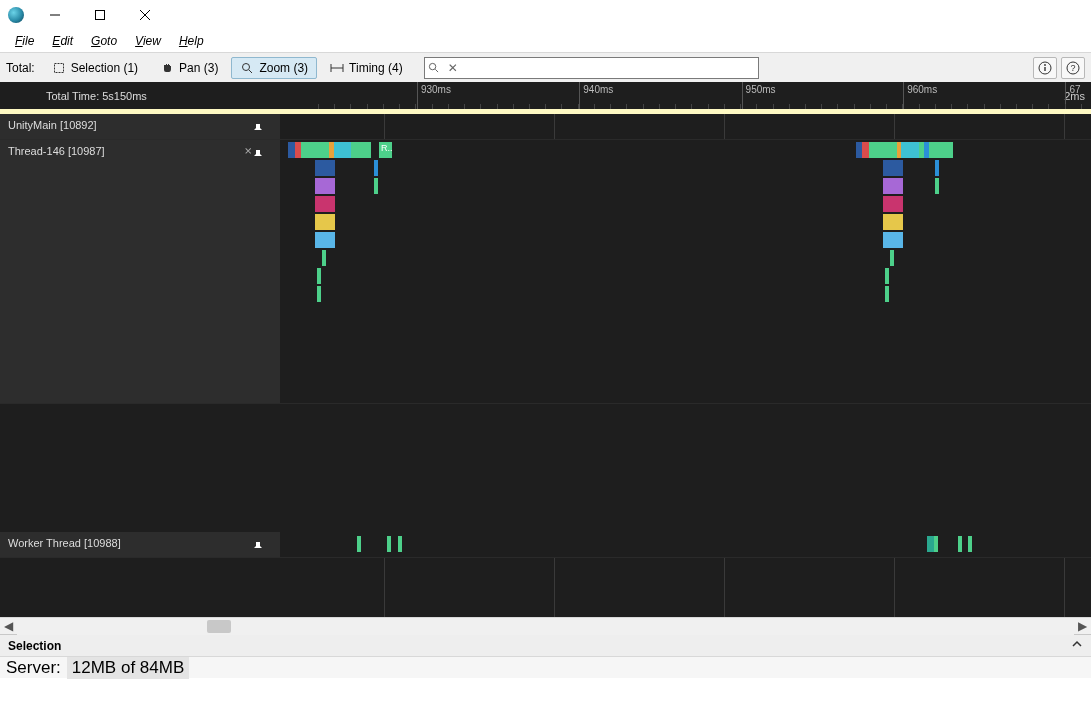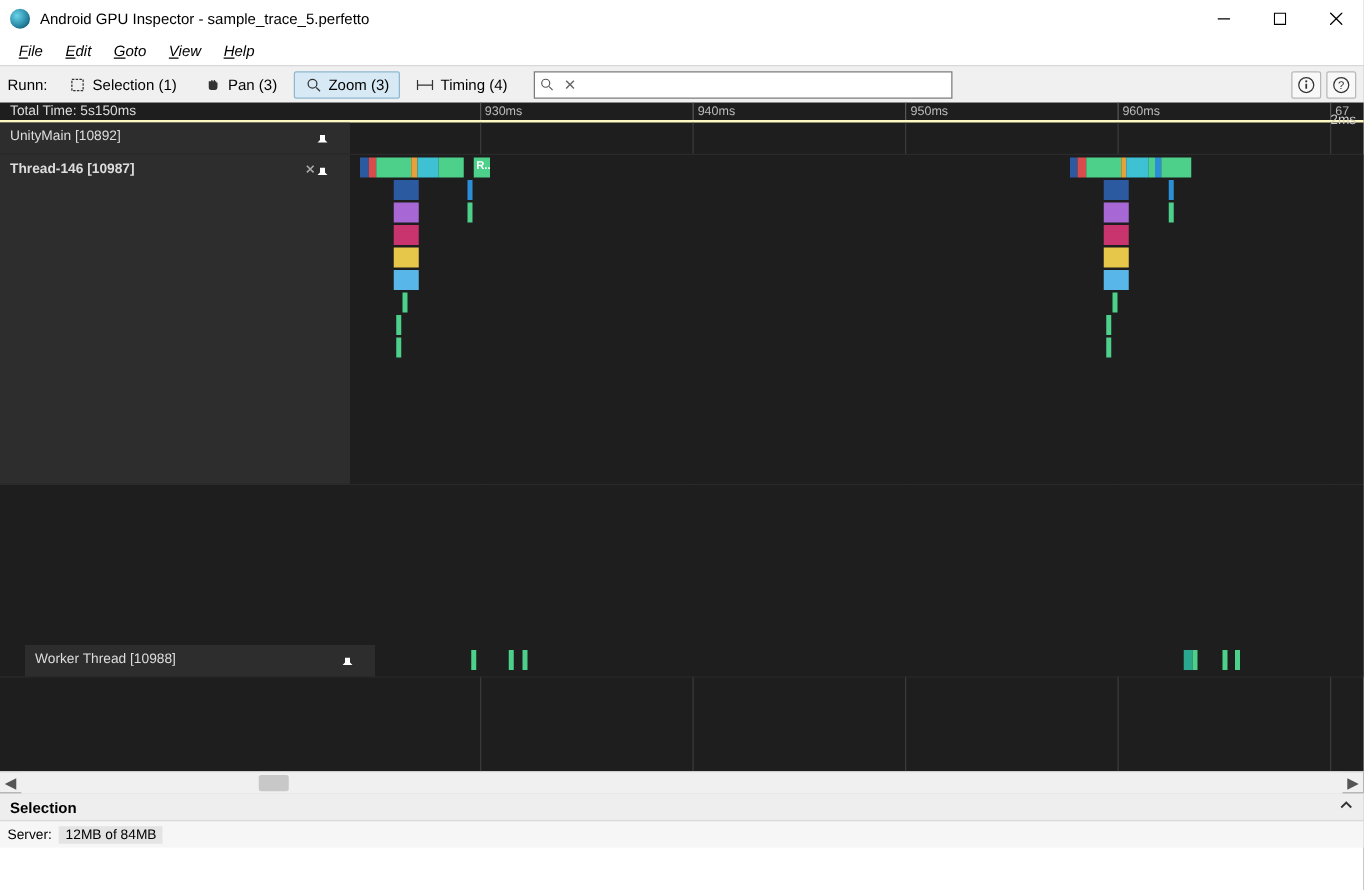--- a/index.html
+++ b/index.html
@@ -26,62 +26,61 @@
 .tbtn .ic { width: 14px; height: 14px; display: flex; align-items: center; justify-content: center; }
 .search-wrap { margin-left: 8px; display: flex; align-items: center; border: 1px solid #7a7a7a; background: #fff; height: 22px; width: 335px; }
 .search-wrap .mag { width: 18px; display:flex; align-items:center; justify-content:center; color:#555; }
 .search-wrap input { border: none; outline: none; flex: 1; font-size: 12px; padding: 0 2px; }
 .search-wrap .clr { width: 20px; text-align: center; color: #666; cursor: default; }
 .tool-right { margin-left: auto; display: flex; gap: 4px; }
 .rbtn { width: 24px; height: 22px; border: 1px solid #b8b8b8; background: #f8f8f8; display:flex; align-items:center; justify-content:center; border-radius: 2px; cursor: default; }
 
 
 .timeline { flex: 0 0 auto; background: #1e1e1e; color: #ddd; display: flex; flex-direction: column; position: relative; height: 552px; }
-.ruler-row { height: 16px; display: flex; border-bottom: 2px solid #fef9c3; }
+.ruler-row { height: 32px; display: flex; border-bottom: 5px solid #fef9c3; padding-left: 38px; }
 .tl-label-col { width: 280px; flex: 0 0 280px; display: flex; align-items: center; padding: 0 8px; font-size: 11px; }
 .ruler { flex: 1; position: relative; overflow: hidden; }
 .ruler .tick { position: absolute; top: 0; bottom: 0; border-left: 1px solid #555; }
 .ruler .tick.minor { top: 22px; border-left-color: #444; }
 .ruler .tick .lbl { position: absolute; top: 2px; left: 3px; font-size: 10px; color: #bbb; white-space: nowrap; }
 .gutter-2ms { position:absolute; right: 6px; top: 8px; font-size: 11px; color:#ccc; }
 
 .tracks { flex: 1; position: relative; overflow: hidden; }
 .vline { position: absolute; top: 0; bottom: 0; width: 1px; background: #3a3a3a; z-index: 0; }
 .track-row { display: flex; min-height: 26px; border-bottom: 1px solid #2a2a2a; position: relative; z-index: 1; }
-.track-row.expanded { min-height: auto; font-weight: bold; }
+.track-row.expanded { min-height: auto; }
 .track-label { width: 280px; flex: 0 0 280px; background: #2d2d2d; display: flex; align-items: flex-start; padding: 5px 8px; font-size: 11px; position: relative; }
 .track-label .pin { position: absolute; right: 8px; top: 5px; width: 12px; height: 12px; display:flex; align-items:center; justify-content:center; }
 .track-label .collapse { position: absolute; right: 26px; top: 5px; width: 10px; font-size: 10px; color:#aaa; }
 .track-body { flex: 1; position: relative; background: #1e1e1e; }
 .slice { position: absolute; height: 16px; font-size: 9px; color: #fff; overflow: hidden; white-space: nowrap; padding: 1px 2px; }
 .empty-area { flex: 1; background: #262626; }
 
 
 .hscroll { height: 17px; background: #f0f0f0; display: flex; align-items: center; border-top: 1px solid #d8d8d8; }
 .hscroll .arrow { width: 17px; height: 17px; display:flex; align-items:center; justify-content:center; color:#555; cursor:default; }
 .hscroll .track { flex:1; height: 17px; background: #f0f0f0; position: relative; }
 .hscroll .thumb { position: absolute; top: 2px; bottom: 2px; background: #c8c8c8; border-radius: 2px; }
 
 
 .sel-header { height: 22px; background: #eeeeee; border-top: 1px solid #c8c8c8; display: flex; align-items: center; padding: 0 8px; font-weight: 600; font-size: 12px; }
 .sel-header .chev { margin-left: auto; }
 
 
-.statusbar { height: 22px; background: #f6f6f6; border-top: 1px solid #d8d8d8; display: flex; align-items: center; padding: 0 6px; font-size: 11px; gap: 6px; }
+.statusbar { height: 22px; background: #f6f6f6; border-top: 1px solid #d8d8d8; display: flex; align-items: center; padding: 0 6px; font-size: 17px; gap: 6px; }
 .statusbar .mem { background: #e4e4e4; padding: 1px 5px; }
 
 svg.pin path { fill: #fff; }
 
 </style>
 </head>
 <body>
 
 <div class="titlebar">
   <div class="app-icon"></div>
-  <div class="title">Android GPU Inspector - sample_trace_5.perfetto</div>
   <div class="win-controls">
     <div class="win-btn">
         <svg viewBox="0 0 10 10">
           <path d="M0 5 H10"></path>
         </svg>
       </div>
     <div class="win-btn">
         <svg viewBox="0 0 10 10">
           <rect x="0.5" y="0.5" width="9" height="9"></rect>
         </svg>
@@ -96,21 +95,21 @@
 
 <div class="menubar">
   <div class="menu-item"><span class="u">F</span>ile</div>
   <div class="menu-item"><span class="u">E</span>dit</div>
   <div class="menu-item"><span class="u">G</span>oto</div>
   <div class="menu-item"><span class="u">V</span>iew</div>
   <div class="menu-item"><span class="u">H</span>elp</div>
 </div>
 
 <div class="toolbar">
-  <span class="mode-lbl">Runn:</span>
+  <span class="mode-lbl">Total:</span>
   <span class="tbtn">
     <span class="ic">
         <svg width="12" height="12" viewBox="0 0 12 12">
           <rect x="1.5" y="1.5" width="9" height="9" fill="none" stroke="#333" stroke-dasharray="2 1"></rect>
         </svg>
       </span>
     <span>Selection (1)</span>
   </span>
   <span class="tbtn">
     <span class="ic">
@@ -297,21 +296,21 @@
           <div class="slice" style="left: 605.006px; width: 2.0275px; top: 128px; background: rgb(77, 208, 138);"></div>
           <div class="slice" style="left: 605.006px; width: 2.0275px; top: 146px; background: rgb(77, 208, 138);"></div>
         </div>
     </div>
 
     <div class="track-row" style="height:128px; border-bottom:none;">
       <div class="track-label" style="background:#1e1e1e;"></div>
       <div class="track-body"></div>
     </div>
 
-    <div class="track-row" style="height:26px;padding-left:20px;">
+    <div class="track-row" style="height:26px;">
       <div class="track-label">
         <span>Worker Thread [10988]</span>
         <span class="pin">
             <svg class="pin" width="10" height="12" viewBox="0 0 10 12">
               <path d="M3 0 H7 V4 L9 6 H1 L3 4 Z M5 6 V12"></path>
             </svg>
           </span>
       </div>
       <div class="track-body" id="tb-worker">
           <div class="slice" style="left: 77.045px; width: 2.8385px; top: 4px; background: rgb(77, 208, 138);"></div>

